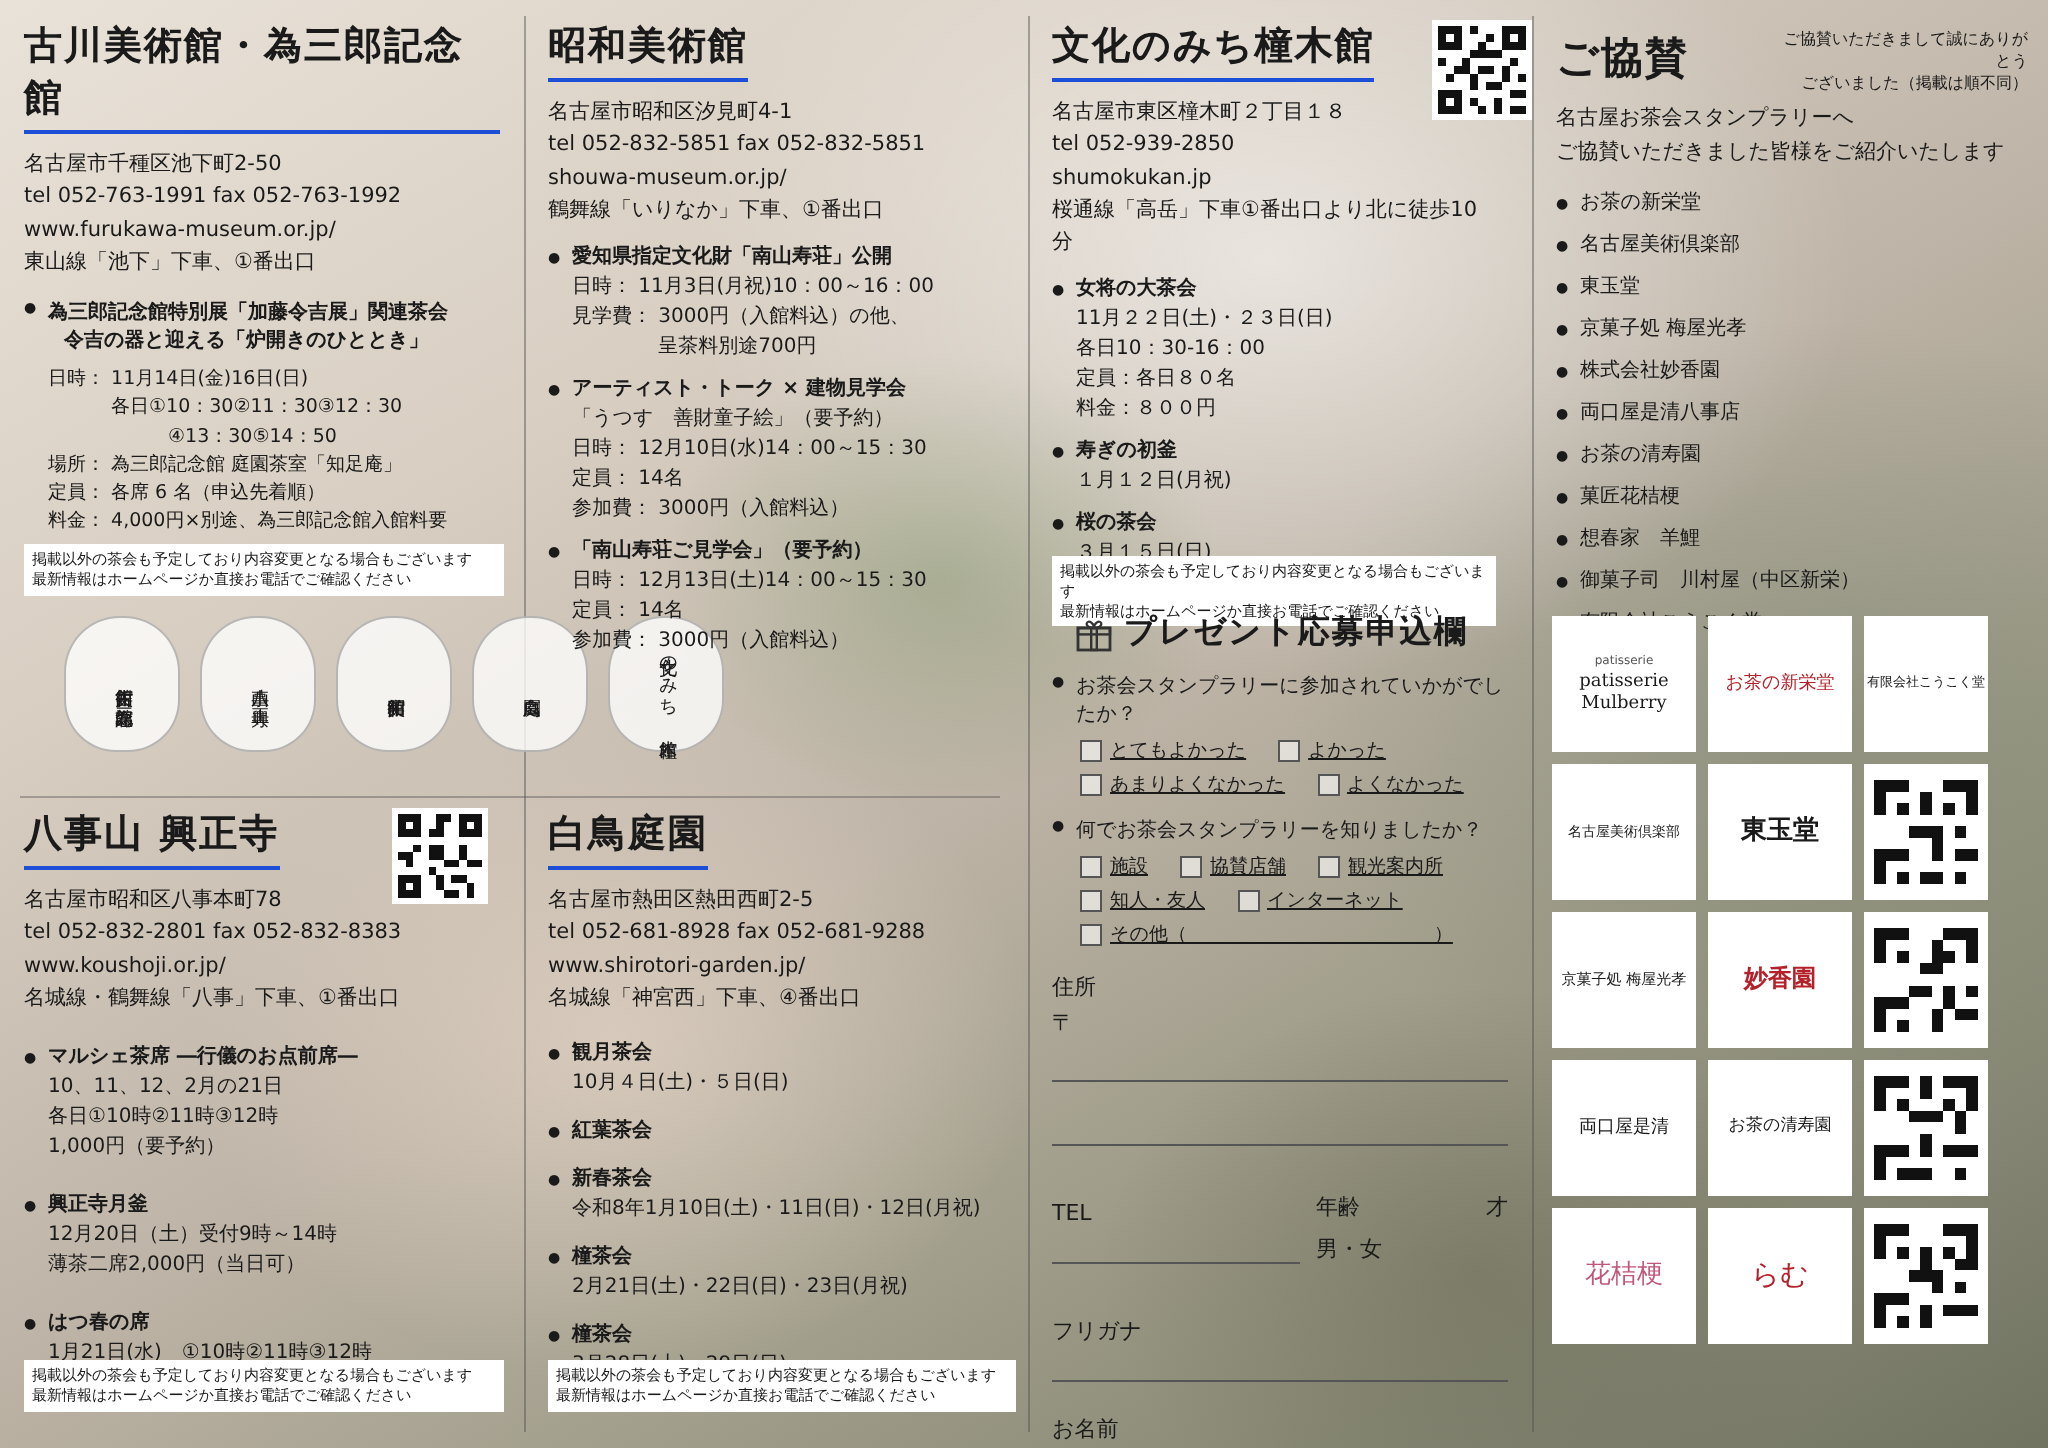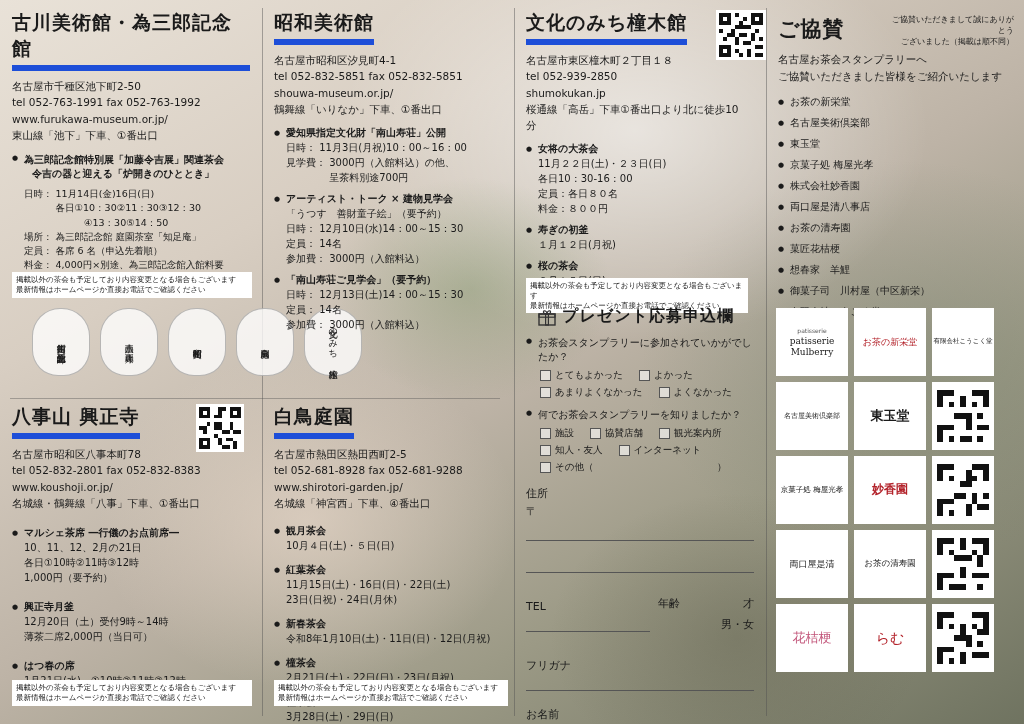--- a/index.html
+++ b/index.html
@@ -21,21 +21,21 @@
   .bg:after{content:"";position:absolute;inset:0;
     background:
       radial-gradient(ellipse 200px 160px at 46% 40%, rgba(110,140,90,.35), rgba(0,0,0,0) 70%),
       radial-gradient(ellipse 260px 200px at 72% 88%, rgba(90,90,70,.35), rgba(0,0,0,0) 72%);
   }
   .sheet{position:absolute;inset:0;z-index:1;}
 
   
   .panel{position:absolute;}
   .h1{font-family:"DejaVu Serif","Liberation Serif",serif;font-weight:bold;font-size:19px;letter-spacing:1px;}
-  .h1.under{border-bottom:6px solid #1d4ed8;padding-bottom:3px;display:inline-block;}
+  .h1.under{border-bottom:2px solid #1d4ed8;padding-bottom:3px;display:inline-block;}
   .addr{font-size:10.5px;line-height:1.55;margin-top:7px;}
   .small{font-size:9.5px;line-height:1.5;}
   .tiny{font-size:8px;line-height:1.35;}
 
   ul.bul{list-style:none;margin:8px 0 0;padding:0;}
   ul.bul>li{font-size:10px;line-height:1.5;margin-bottom:6px;padding-left:12px;position:relative;}
   ul.bul>li:before{content:"●";position:absolute;left:0;top:0;font-size:7px;line-height:16px;}
   ul.bul>li .t{font-weight:bold;}
   ul.bul>li .d{display:block;font-weight:normal;}
 
@@ -66,21 +66,21 @@
   .logocell .lg{font-family:"DejaVu Serif","Liberation Serif",serif;font-size:9px;text-align:center;line-height:1.15;}
   .logocell .lgsub{font-size:6px;color:#555;}
   .logocell.red .lg{color:#b3222a;}
   .logocell.pink .lg{color:#c2557a;}
 
   
   .formbox{position:absolute;}
   .formtitle{font-family:"DejaVu Serif","Liberation Serif",serif;font-weight:bold;font-size:16px;letter-spacing:1px;}
   .q{font-size:10px;margin-top:9px;padding-left:12px;position:relative;}
   .q:before{content:"●";position:absolute;left:0;top:1px;font-size:7px;}
-  .opts{display:flex;flex-wrap:wrap;gap:4px 16px;margin:5px 0 0 14px;}
+  .opts{display:flex;flex-wrap:wrap;gap:4px 16px;margin:5px 0 0 14px;text-decoration:underline;}
   .opt{font-size:9.5px;display:flex;align-items:center;gap:4px;}
   .ck{width:9px;height:9px;border:1px solid #555;background:rgba(255,255,255,.6);display:inline-block;}
   .fld{border-bottom:1px solid #555;height:17px;}
   .flabel{font-size:11px;}
 </style>
 </head>
 <body>
 
 <div class="bg"></div>
 
@@ -273,22 +273,21 @@
   <div class="panel" style="left:274px;top:404px;width:228px;">
     <div class="h1 under">白鳥庭園</div>
     <div class="addr">
       <div>名古屋市熱田区熱田西町2-5</div>
       <div>tel 052-681-8928 fax 052-681-9288</div>
       <div>www.shirotori-garden.jp/</div>
       <div>名城線「神宮西」下車、④番出口</div>
     </div>
     <ul class="bul" style="margin-top:12px;">
       <li style="margin-bottom:9px;"><span class="t">観月茶会</span><span class="d" style="white-space:pre-line">10月４日(土)・５日(日)</span></li>
-      <li style="margin-bottom:9px;"><span class="t">紅葉茶会</span><span class="d" style="white-space:pre-line">11月15日(土)・16日(日)・22日(土)
-23日(日祝)・24日(月休)</span></li>
+      <li style="margin-bottom:9px;"><span class="t">紅葉茶会</span></li>
       <li style="margin-bottom:9px;"><span class="t">新春茶会</span><span class="d" style="white-space:pre-line">令和8年1月10日(土)・11日(日)・12日(月祝)</span></li>
       <li style="margin-bottom:9px;"><span class="t">橦茶会</span><span class="d" style="white-space:pre-line">2月21日(土)・22日(日)・23日(月祝)</span></li>
       <li><span class="t">橦茶会</span><span class="d" style="white-space:pre-line">3月28日(土)・29日(日)</span></li>
     </ul>
     
     <div class="note" style="position:absolute;left:0;top:276px;width:226px;white-space:pre-line;">掲載以外の茶会も予定しており内容変更となる場合もございます
 最新情報はホームページか直接お電話でご確認ください</div>
   </div>
 
   <div class="formbox" style="left:526px;top:306px;width:228px;">
@@ -359,21 +358,21 @@
     <div style="display:flex;margin-top:22px;align-items:flex-end;gap:8px;">
       <div style="flex:1;">
         <span class="flabel">TEL</span>
         <div class="fld"></div>
       </div>
       <div style="width:96px;">
         <div style="display:flex;justify-content:space-between;">
           <span class="flabel">年齢</span>
           <span class="flabel">才</span>
         </div>
-        <div style="text-align:right;margin-top:6px;" class="flabel">男・女</div>
+        <div style="text-align:left;margin-top:6px;" class="flabel">男・女</div>
       </div>
     </div>
 
     <div style="margin-top:22px;">
       <span class="flabel">フリガナ</span>
       <div class="fld"></div>
     </div>
     <div style="margin-top:12px;">
       <span class="flabel">お名前</span>
       

